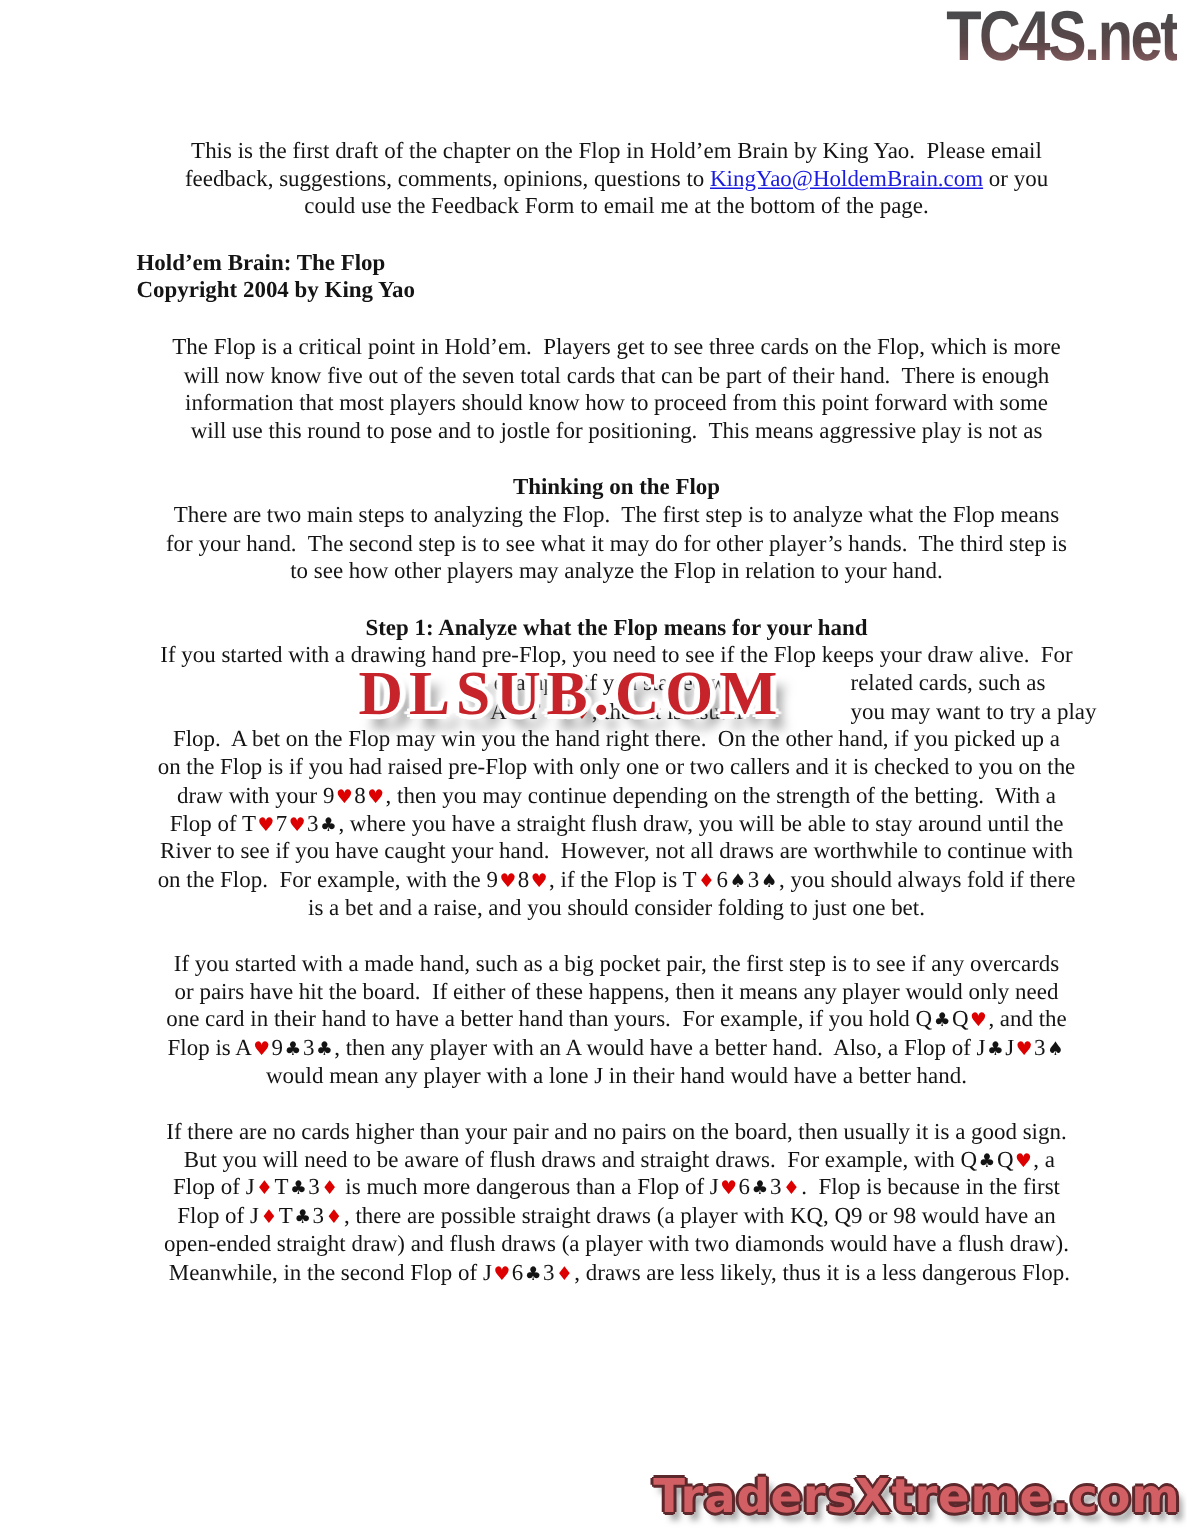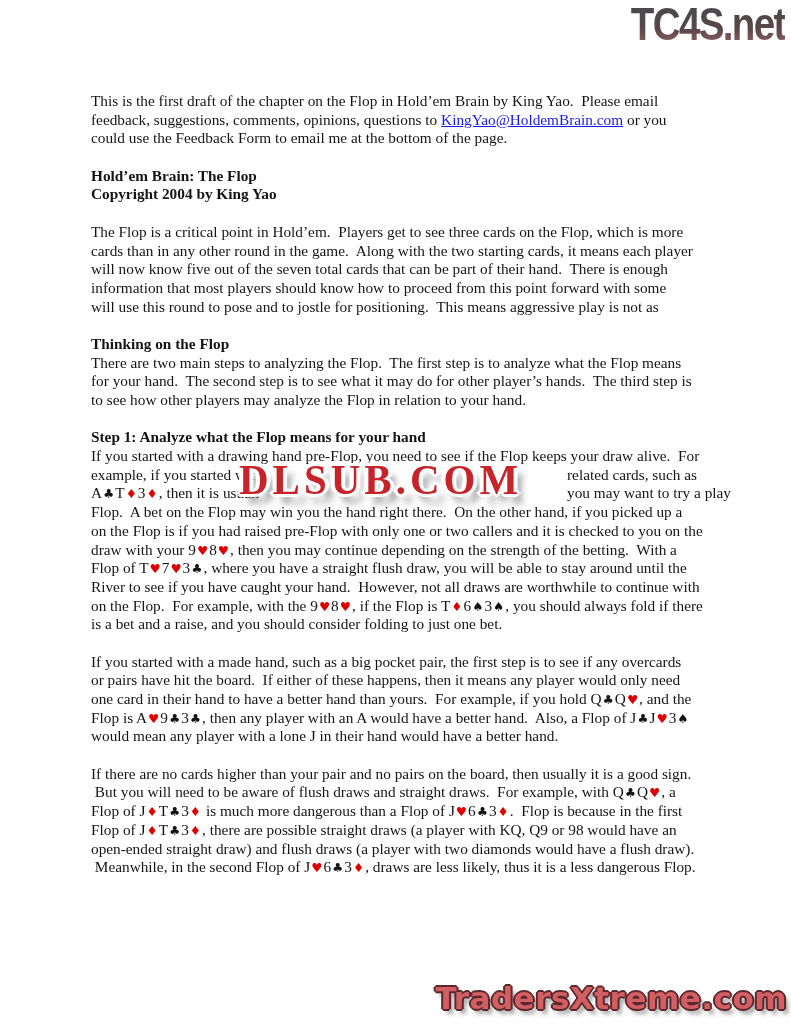--- a/index.html
+++ b/index.html
@@ -18,21 +18,21 @@
     background:linear-gradient(180deg,var(--logo-gray) 20%,#5a4648 60%,var(--logo-maroon) 92%,#a07376 100%);
     -webkit-background-clip:text;background-clip:text;color:transparent;
   }
 
   
   .doc{
     position:absolute;left:91px;top:92px;width:640px;
     color:var(--text);font-size:15.3px;line-height:18.7px;
   }
   .block{margin:0 0 18.7px 0;}
-  .para{position:relative;}
+  .para{position:relative;text-align:center;}
   .line{white-space:pre;height:18.7px;position:relative;}
   .seg-b{font-weight:bold;}
   .heading{font-weight:bold;}
   .seg-link{color:var(--link-blue);text-decoration:underline;cursor:pointer;}
   .seg-red{color:var(--suit-red);}
   .seg-red,.seg-suit{font-family:"DejaVu Sans",sans-serif;font-size:12.5px;padding:0 1px;}
   .right-frag{position:absolute;top:0;white-space:pre;}
 
   
   .watermark{
@@ -72,21 +72,20 @@
         <div class="line"><span>This is the first draft of the chapter on the Flop in Hold’em Brain by King Yao.  Please email</span></div>
         <div class="line"><span>feedback, suggestions, comments, opinions, questions to </span><span class="seg-link">KingYao@HoldemBrain.com</span><span> or you</span></div>
         <div class="line"><span>could use the Feedback Form to email me at the bottom of the page.</span></div>
       </div>
       <div class="block heading">
         <div class="line"><span>Hold’em Brain: The Flop</span></div>
         <div class="line"><span>Copyright 2004 by King Yao</span></div>
       </div>
       <div class="block para">
         <div class="line"><span>The Flop is a critical point in Hold’em.  Players get to see three cards on the Flop, which is more</span></div>
-        <div class="line"><span>cards than in any other round in the game.  Along with the two starting cards, it means each player</span></div>
         <div class="line"><span>will now know five out of the seven total cards that can be part of their hand.  There is enough</span></div>
         <div class="line"><span>information that most players should know how to proceed from this point forward with some</span></div>
         <div class="line"><span>will use this round to pose and to jostle for positioning.  This means aggressive play is not as</span></div>
       </div>
       <div class="block para">
         <div class="line"><span class="seg-b">Thinking on the Flop</span></div>
         <div class="line"><span>There are two main steps to analyzing the Flop.  The first step is to analyze what the Flop means</span></div>
         <div class="line"><span>for your hand.  The second step is to see what it may do for other player’s hands.  The third step is</span></div>
         <div class="line"><span>to see how other players may analyze the Flop in relation to your hand.</span></div>
       </div>

